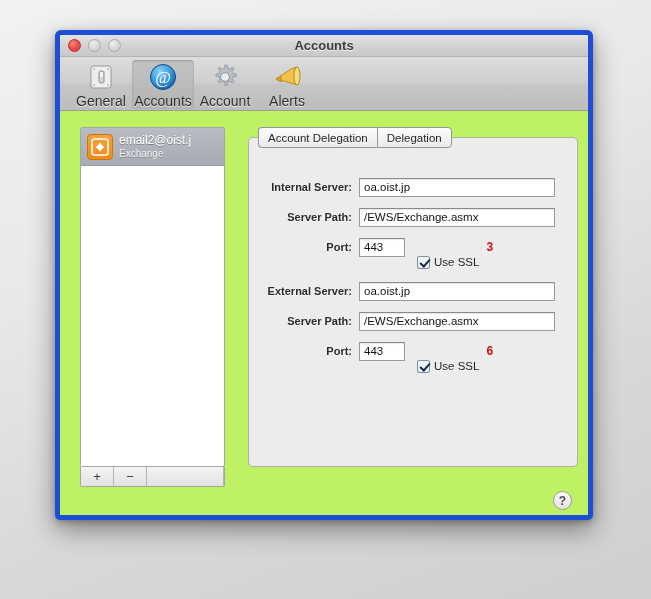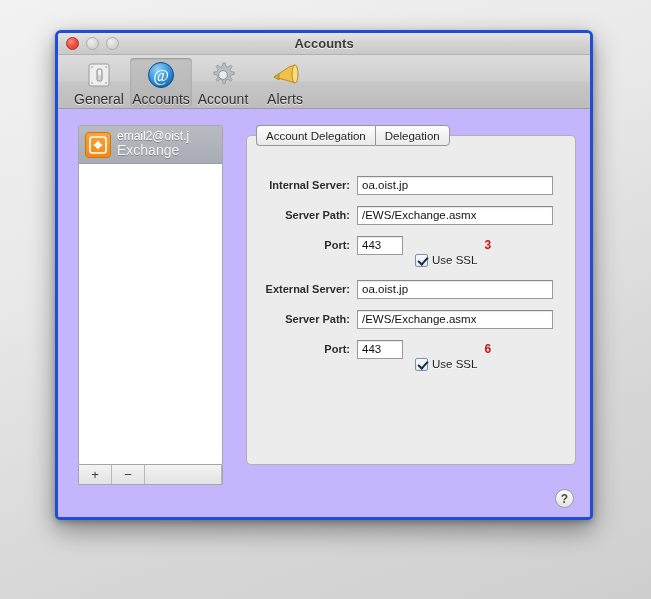--- a/index.html
+++ b/index.html
@@ -14,21 +14,21 @@
   }
 
   
   .window {
     position: absolute;
     left: 55px; top: 30px;
     width: 538px; height: 490px;
     border-radius: 6px 6px 5px 5px;
     box-shadow: 0 10px 26px rgba(0,0,0,0.40), 0 2px 6px rgba(0,0,0,0.25);
     background: #ededed;
-    border: 3px solid #1d4ed8;
+    border: 5px solid #1d4ed8;
     overflow: hidden;
   }
 
   
   .titlebar {
     position: relative;
     height: 22px;
     background: linear-gradient(to bottom, #e4e4e4 0%, #d3d3d3 50%, #c9c9c9 100%);
     border-bottom: 1px solid #b2b2b2;
   }
@@ -74,21 +74,21 @@
   .tblabel {
     font-size: 14px; color: #2f2f2f;
     text-shadow: 0 1px 0 rgba(255,255,255,0.7);
     margin-top: 1px;
   }
 
   
   .wbody {
     position: relative;
     height: 413px;
-    background: #c4b5fd;
+    background: #bef264;
   }
 
   
   .sidebar {
     position: absolute;
     left: 20px; top: 16px;
     width: 145px; height: 340px;
     background: #ffffff;
     border: 1px solid #a6a6a6;
     border-radius: 2px;
@@ -108,21 +108,21 @@
     border: 1px solid #cf7608;
     display: flex; align-items: center; justify-content: center;
   }
   .acct-texts { line-height: 1.1; overflow: hidden; }
   .acct-name {
     font-size: 12px; color: #ffffff;
     text-shadow: 0 1px 0 rgba(0,0,0,0.30);
     white-space: nowrap;
   }
   .acct-type {
-    font-size: 14px; color: #f2f2f2;
+    font-size: 10px; color: #f2f2f2;
     text-shadow: 0 1px 0 rgba(0,0,0,0.25);
     white-space: nowrap;
   }
 
   .sidebar-footer {
     position: absolute;
     left: 20px; top: 356px;
     width: 145px; height: 20px;
     display: flex;
     border: 1px solid #a6a6a6;

